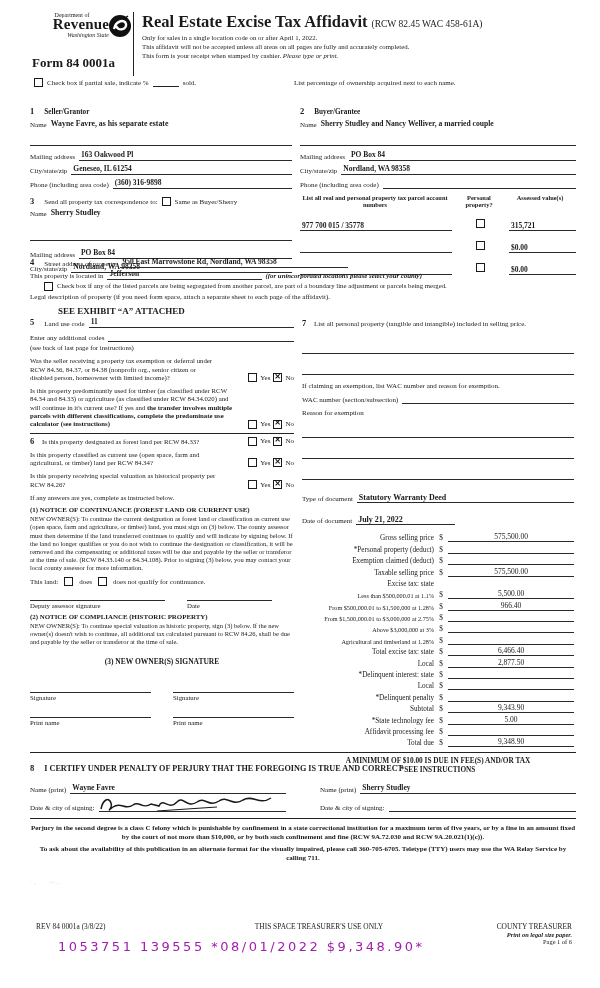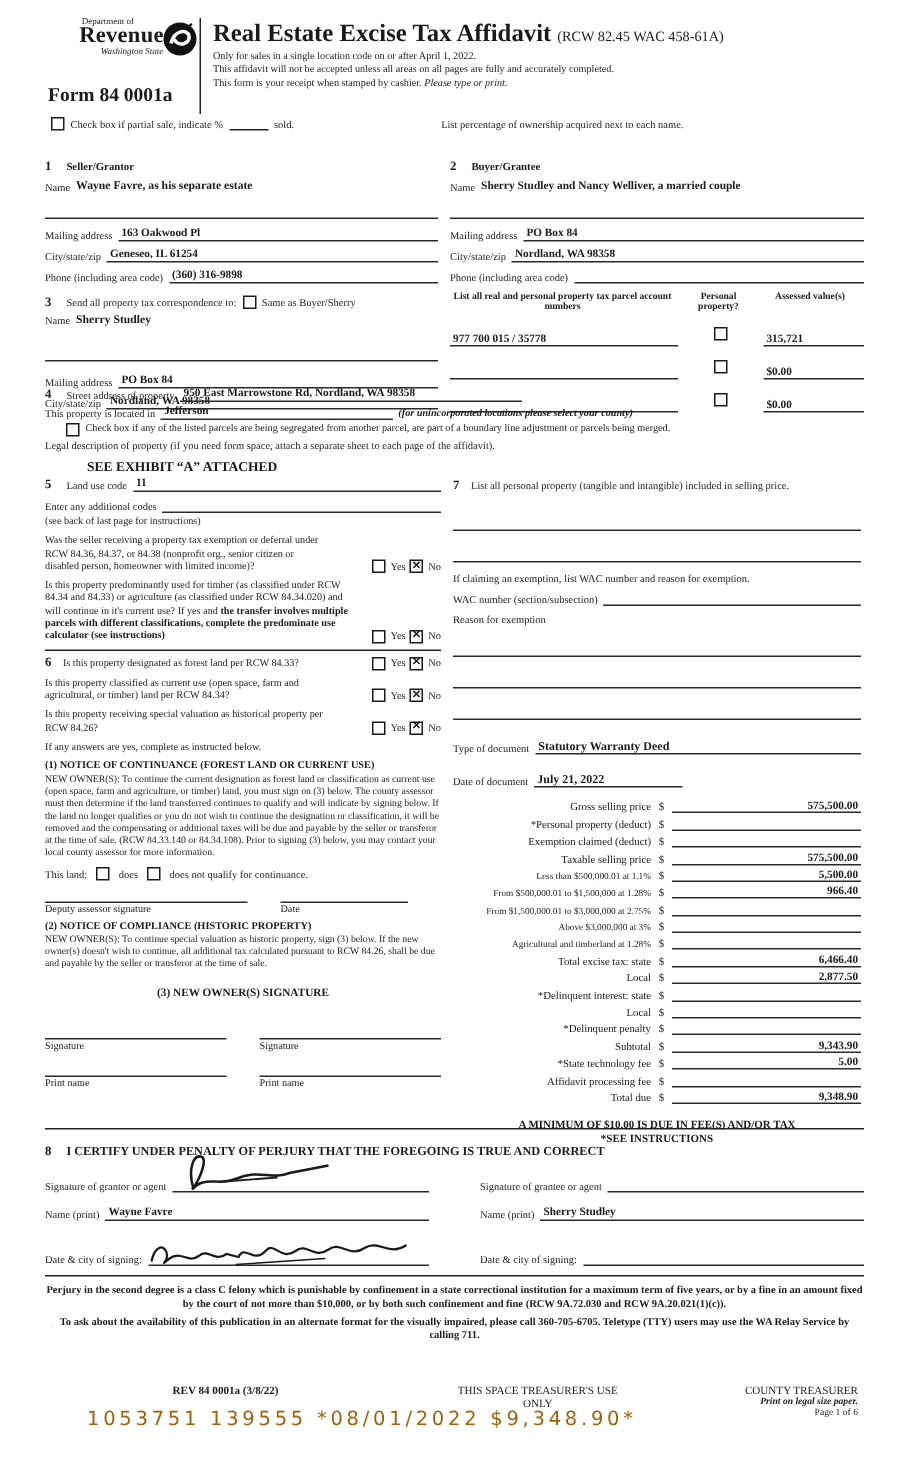--- a/index.html
+++ b/index.html
@@ -45,32 +45,32 @@
   .ptable{display:flex;gap:4px;font-size:6.4px;margin-top:5px;}
   .ptable .h{font-weight:bold;text-align:center;line-height:1.2;}
   .pc1{width:150px;}.pc2{width:50px;text-align:center;}.pc3{width:64px;}
   .prow{display:flex;gap:4px;align-items:flex-end;margin-top:4px;}
   .prow .pfld{border-bottom:1px solid #2a2a2a;min-height:9px;font-size:7.5px;font-weight:bold;padding:0 2px;}
   
   .taxrow{display:flex;align-items:flex-end;height:11.4px;}
   .taxlbl{flex:1;text-align:right;font-size:7.2px;white-space:nowrap;}
   .taxlbl.rate{font-size:6.2px;}
   .dollar{width:14px;text-align:center;font-size:7.2px;flex:none;}
-  .taxval{width:122px;border-bottom:1px solid #2a2a2a;text-align:right;font-size:7.5px;font-weight:bold;padding:0 2px;flex:none;}
+  .taxval{width:122px;border-bottom:1px solid #2a2a2a;text-align:center;font-size:7.5px;font-weight:normal;padding:0 2px;flex:none;}
   .taxhead{flex:1;text-align:right;font-size:7.2px;padding-right:140px;}
   
   .sec8{left:30px;top:752px;width:546px;}
   .twocol{display:flex;gap:34px;}
   .half{flex:1;}
   .sigline{position:relative;}
   .sigsvg{position:absolute;left:10px;bottom:-2px;}
   .perjury{font-size:7px;font-weight:bold;text-align:center;line-height:1.35;margin-top:5px;}
   
   .footrow{left:0;top:922px;width:600px;display:flex;font-size:7.4px;align-items:flex-start;}
-  .stamp{left:58px;top:939px;font-family:"DejaVu Sans",sans-serif;font-size:13px;color:#a16207;letter-spacing:2.5px;white-space:nowrap;}
+  .stamp{left:58px;top:939px;font-family:"DejaVu Sans",sans-serif;font-size:13px;color:#a21caf;letter-spacing:2.5px;white-space:nowrap;}
   .smudge{left:30px;top:878px;width:70px;height:10px;opacity:.35;color:#888;font-size:6px;letter-spacing:2px;}
   .center{text-align:center;}
   .mt2{margin-top:2px;}.mt4{margin-top:4px;}.mt5{margin-top:5px;}.mt6{margin-top:6px;}.mt8{margin-top:8px;}
 </style>
 </head>
 <body>
 
 <div class="page">
 
   <div class="abs logo">
@@ -354,20 +354,23 @@
           <span class="taxlbl">Exemption claimed (deduct)</span>
           <span class="dollar">$</span>
           <span class="taxval"></span>
         </div>
       <div class="taxrow">
           <span class="taxlbl">Taxable selling price</span>
           <span class="dollar">$</span>
           <span class="taxval">575,500.00</span>
         </div>
       <div class="taxrow">
+          <span class="taxhead">Excise tax:  state</span>
+        </div>
+      <div class="taxrow">
           <span class="taxlbl rate">Less than $500,000.01 at 1.1%</span>
           <span class="dollar">$</span>
           <span class="taxval">5,500.00</span>
         </div>
       <div class="taxrow">
           <span class="taxlbl rate">From $500,000.01 to $1,500,000 at 1.28%</span>
           <span class="dollar">$</span>
           <span class="taxval">966.40</span>
         </div>
       <div class="taxrow">
@@ -435,46 +438,31 @@
     <div class="b center" style="font-size:7.3px;margin-top:9px;">A MINIMUM OF $10.00 IS DUE IN FEE(S) AND/OR TAX</div>
     <div class="b center" style="font-size:7.3px;">*SEE INSTRUCTIONS</div>
   </div>
 
   <div class="abs sec8">
     <div class="rule"></div>
     <div class="mt4">
       <span class="secnum">8</span>
       <span class="b" style="font-size:8.2px;">I CERTIFY UNDER PENALTY OF PERJURY THAT THE FOREGOING IS TRUE AND CORRECT</span>
     </div>
-    <div class="twocol" style="margin-top:10px;">
-      <div class="half row sigline">
-        <span class="lbl">Signature of grantor or agent</span>
-        <span class="fld empty" style="position:relative;">
-          <svg class="sigsvg" width="150" height="30" viewBox="0 0 150 30" style="left:0;bottom:-3px;">
-            <path d="M14,26 C10,12 14,3 19,4 C24,5 18,20 13,26 C22,16 30,24 42,19 C58,12 66,20 78,15 L104,10" stroke="#1a1a1a" stroke-width="1.7" fill="none"></path>
-            <path d="M30,21 L70,18" stroke="#1a1a1a" stroke-width="1.2" fill="none"></path>
-          </svg>
-        </span>
-      </div>
-      <div class="half row">
-        <span class="lbl">Signature of grantee or agent</span>
-        <span class="fld empty"></span>
-      </div>
-    </div>
     <div class="twocol" style="margin-top:9px;">
       <div class="half row">
         <span class="lbl">Name (print)</span>
         <span class="fld">Wayne Favre</span>
       </div>
       <div class="half row">
         <span class="lbl">Name (print)</span>
         <span class="fld">Sherry Studley</span>
       </div>
     </div>
-    <div class="twocol" style="margin-top:20px;">
+    <div class="twocol" style="margin-top:8px;">
       <div class="half row sigline">
         <span class="lbl">Date &amp; city of signing:</span>
         <span class="fld empty" style="position:relative;">
           <svg class="sigsvg" width="180" height="26" viewBox="0 0 180 26" style="left:-2px;bottom:-6px;">
             <path d="M4,18 C6,8 12,6 14,12 C16,18 8,22 16,16 C24,10 28,20 36,14 C42,9 46,19 54,13 L62,15 C66,6 72,20 80,11 C86,4 90,18 100,11 C108,5 112,17 122,10 C130,4 136,16 146,9 C156,3 162,15 174,7" stroke="#1a1a1a" stroke-width="1.5" fill="none"></path>
             <path d="M60,20 L120,16" stroke="#1a1a1a" stroke-width="1" fill="none"></path>
           </svg>
         </span>
       </div>
       <div class="half row">
@@ -482,21 +470,21 @@
         <span class="fld empty"></span>
       </div>
     </div>
     <div class="rule" style="margin-top:6px;"></div>
     <div class="perjury">Perjury in the second degree is a class C felony which is punishable by confinement in a state correctional institution for a maximum term of five years, or by a fine in an amount fixed by the court of not more than $10,000, or by both such confinement and fine (RCW 9A.72.030 and RCW 9A.20.021(1)(c)).</div>
     <div class="perjury" style="margin-top:2px;">To ask about the availability of this publication in an alternate format for the visually impaired, please call 360-705-6705. Teletype (TTY) users may use the WA Relay Service by calling 711.</div>
   </div>
 
   <div class="abs smudge">·‚ ·  ⁓‥ ˙ ˙</div>
   <div class="abs footrow">
-    <div style="width:190px;padding-left:115px;font-weight:bold;">REV 84 0001a (3/8/22)</div>
+    <div style="width:190px;padding-left:36px;">REV 84 0001a (3/8/22)</div>
     <div style="flex:1;text-align:center;">THIS SPACE TREASURER'S USE ONLY</div>
     <div style="width:160px;text-align:right;padding-right:28px;">
       <div>COUNTY TREASURER</div>
       <div class="b i" style="font-size:6.4px;">Print on legal size paper.</div>
       <div style="font-size:6.4px;">Page 1 of 6</div>
     </div>
   </div>
   <div class="abs stamp">1053751  139555  *08/01/2022  $9,348.90*</div>
 
 </div>

